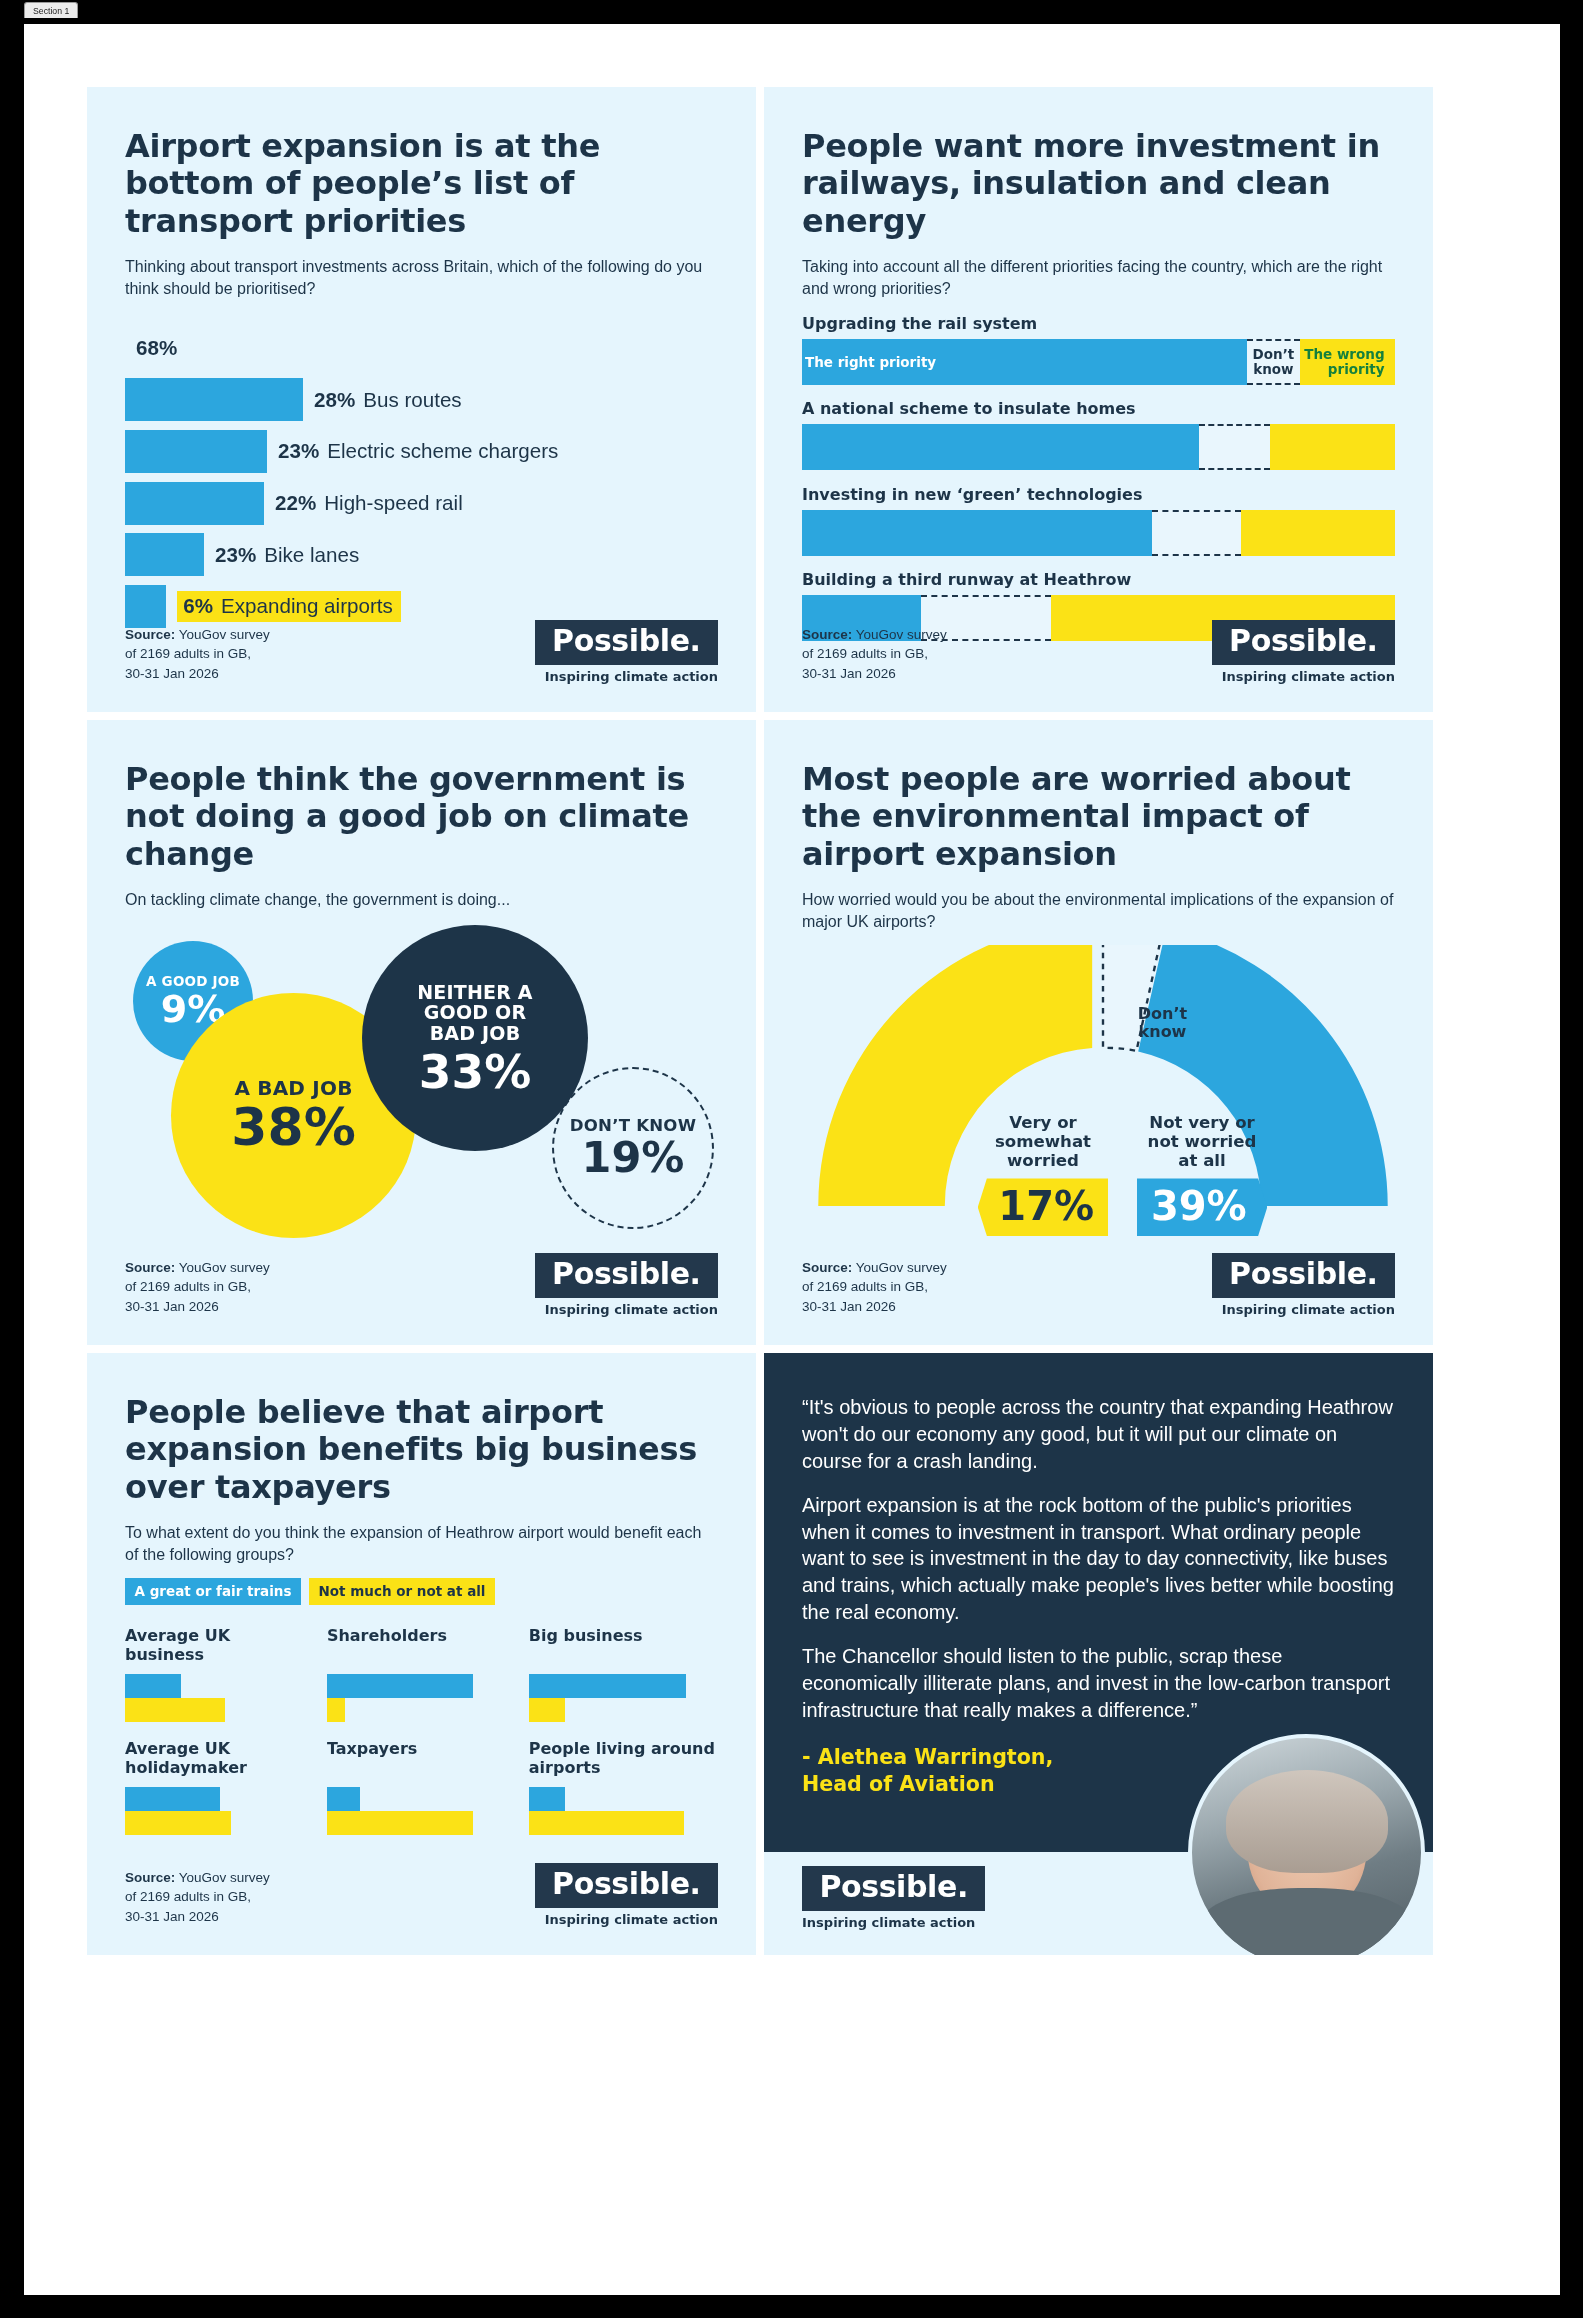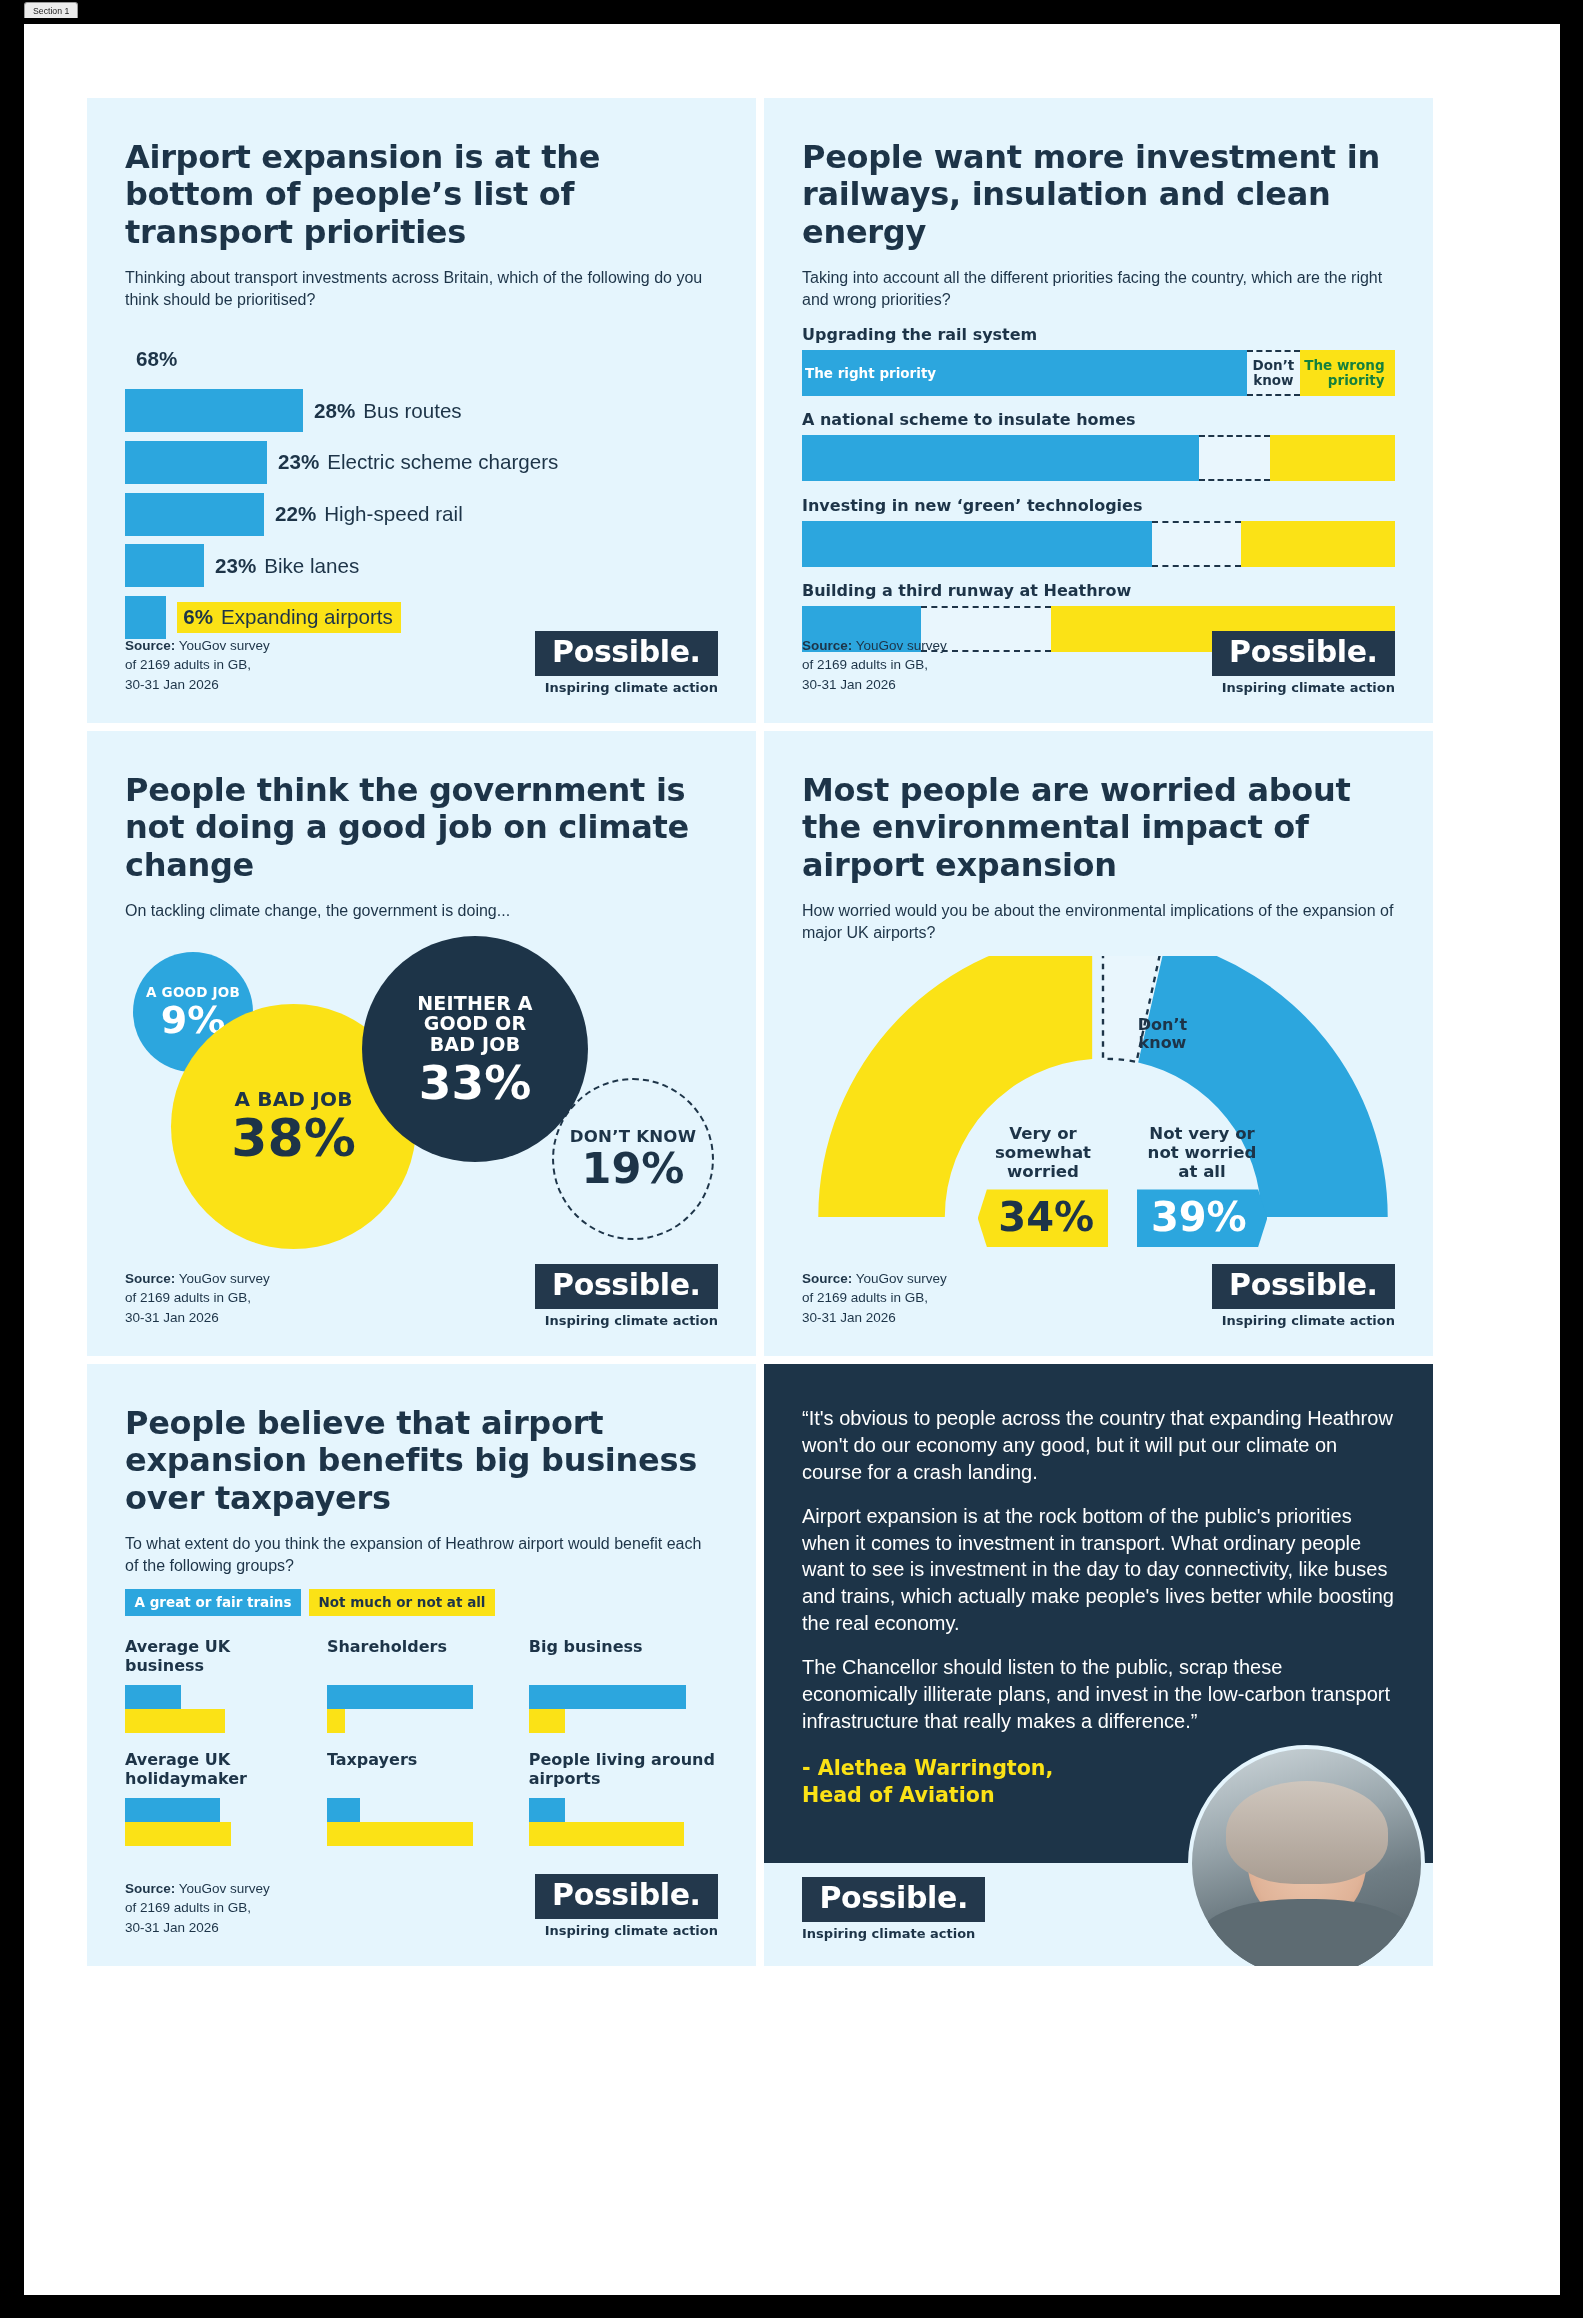--- a/index.html
+++ b/index.html
@@ -17,21 +17,21 @@
     border-radius: 3.2px 3.2px 0 0;
     font-size: 8.7px; color: #222; padding: 2.4px 8px 2.4px 8px;
   }
 
   .page {
     position: absolute; left: 24px; top: 24px;
     width: 1536px; height: 2271px; background: #ffffff;
   }
 
   .grid {
-    position: absolute; left: 63px; top: 74px;
+    position: absolute; left: 63px; top: 63px;
     width: 1409px;
     display: grid;
     grid-template-columns: 669px 669px;
     column-gap: 71px;
     row-gap: 47px;
     gap: 8px;
   }
 
   .panel {
     background: #e5f5fd;
@@ -349,21 +349,21 @@
             <path fill="#fbe216" d="M 20 330 A 360 360 0 0 1 366.3 -29.85 L 366.3 130.1 A 200 200 0 0 0 180 330 Z" transform="translate(0,0)"></path>
             <path fill="#e9f6fd" stroke="#1d3448" stroke-width="3" stroke-dasharray="7 7" d="M 380 -30 A 360 360 0 0 1 456.2 -21.9 L 422.3 133.9 A 200 200 0 0 0 380 130 Z"></path>
             <path fill="#2ca6de" d="M 460 -21 A 360 360 0 0 1 740 330 L 580 330 A 200 200 0 0 0 424.5 134.6 Z"></path>
           </svg>
           <div class="g-dk-lab" style="white-space:pre-line">Don’t
 know</div>
           <div class="g-col" id="g-left">
             <div class="g-lab" style="white-space:pre-line">Very or
 somewhat
 worried</div>
-            <div class="g-chip">34%</div>
+            <div class="g-chip">17%</div>
           </div>
           <div class="g-col" id="g-right">
             <div class="g-lab" style="white-space:pre-line">Not very or
 not worried
 at all</div>
             <div class="g-chip">39%</div>
           </div>
         </div>
         <div class="foot">
           <div class="src">

